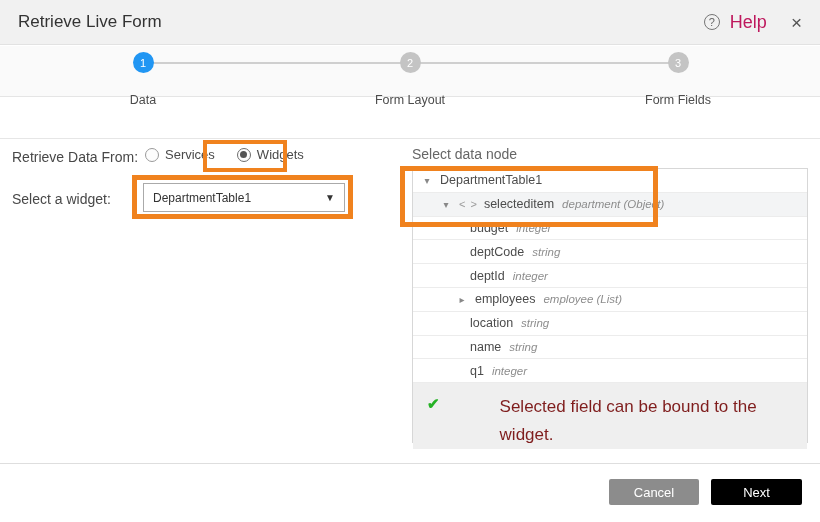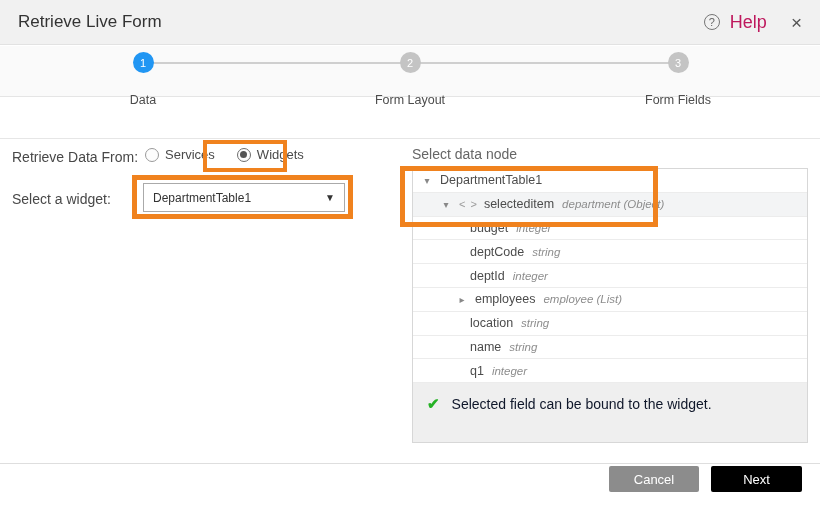--- a/index.html
+++ b/index.html
@@ -60,25 +60,25 @@
   .tree-row.selected { background: #f3f4f5; }
   .caret { width: 12px; text-align: center; font-size: 10px; color: #888; flex: 0 0 auto; }
   .indent0 { padding-left: 8px; } .indent1 { padding-left: 27px; } .indent2 { padding-left: 57px; }
   .indent2c { padding-left: 43px; }
   .caret-gap { width: 7px; flex: 0 0 auto; }
   .code-icon { font-size: 11px; color: #9a9a9a; margin-right: 6px; letter-spacing: 1px; }
   .node-label { margin-right: 8px; }
   .node-type { font-style: italic; font-size: 11.5px; color: #8d8d8d; }
   .status-box { flex: 1 1 auto; background: #efefef; display: flex; padding: 10px 12px 0 14px; }
   .check-icon { color: #26b226; font-size: 15px; font-weight: bold; margin-right: 12px; margin-top: 2px; }
-  .status-text { font-size: 14px; color: #0f172a; line-height: 1.65; }
+  .status-text { font-size: 17px; color: #7f1d1d; line-height: 1.65; margin-left: 48px; }
 
   
   .footer-divider { position: absolute; left: 0; top: 463px; width: 820px; height: 1px; background: #dedede; }
-  .btn { position: absolute; top: 466px; height: 26px; border: none; border-radius: 2px;
+  .btn { position: absolute; top: 479px; height: 26px; border: none; border-radius: 2px;
          font-family: "Liberation Sans", sans-serif; font-size: 13px; color: #fff;
          display: flex; align-items: center; justify-content: center; cursor: pointer; }
   .btn-cancel { left: 609px; width: 90px; background: #8c8c8c; }
   .btn-next { left: 711px; width: 91px; background: #000000; }
 
   
   .ann { position: absolute; border: 4px solid #f0821e; background: transparent; pointer-events: none; z-index: 5; }
   .ann-widgets { left: 203px; top: 140px; width: 84px; height: 32px; }
   .ann-select { left: 132px; top: 175px; width: 221px; height: 44px; border-width: 5px; }
   .ann-tree { left: 400px; top: 166px; width: 258px; height: 61px; border-width: 5px; }

